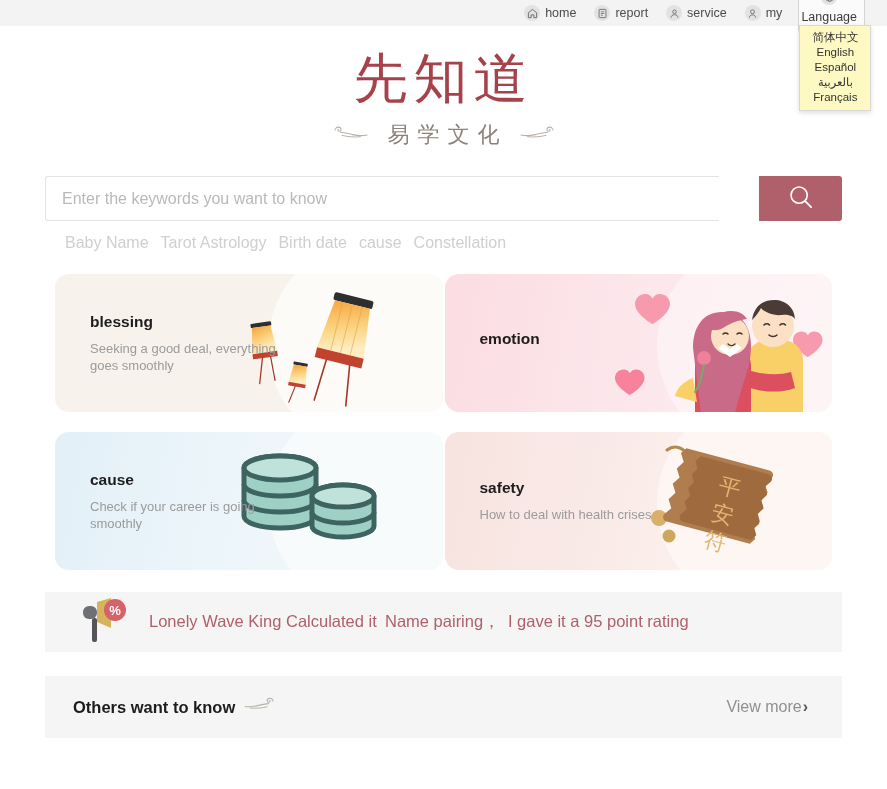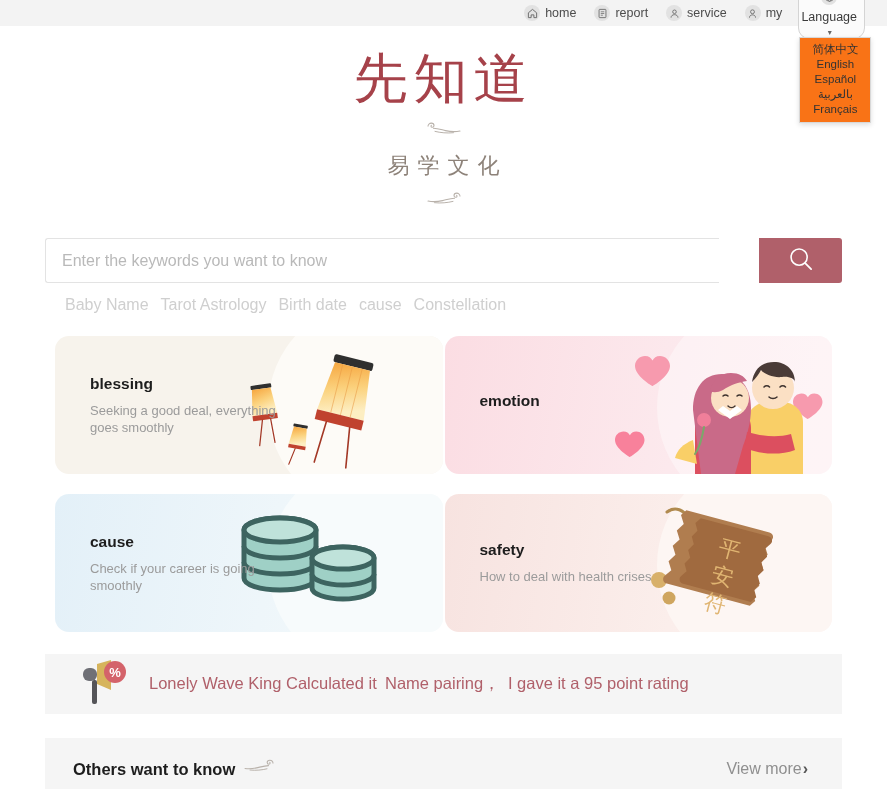--- a/index.html
+++ b/index.html
@@ -65,24 +65,24 @@
     flex-direction: column;
   }
   .caret {
     font-size: 8px;
     color: #666;
     line-height: 1;
     margin-left: 1px;
   }
   .lang-menu {
     position: absolute;
-    top: 34px;
+    top: 22px;
     left: 1px;
     width: 72px;
-    background: #f97316;
+    background: #fef9c3;
     border: 1px solid #d8d8d8;
     box-shadow: 0 2px 5px rgba(0,0,0,.13);
     padding: 4px 0 5px;
     box-sizing: border-box;
   }
   .lang-menu li {
     list-style: none;
     text-align: center;
     font-size: 11.5px;
     line-height: 15px;
@@ -103,21 +103,20 @@
     color: #a6424a;
     line-height: 1;
     font-weight: 500;
   }
   .logo-sub {
     margin-top: 14px;
     display: flex;
     align-items: center;
     justify-content: center;
     gap: 9px;
-    flex-direction: column;
   }
   .logo-sub-text {
     font-family: "DejaVu Serif", "Liberation Serif", serif;
     font-size: 22px;
     letter-spacing: 8px;
     color: #8d8279;
     padding-left: 8px;
   }
   .cloud-orn { display: block; }
   .cloud-flip { transform: scaleX(-1); }

